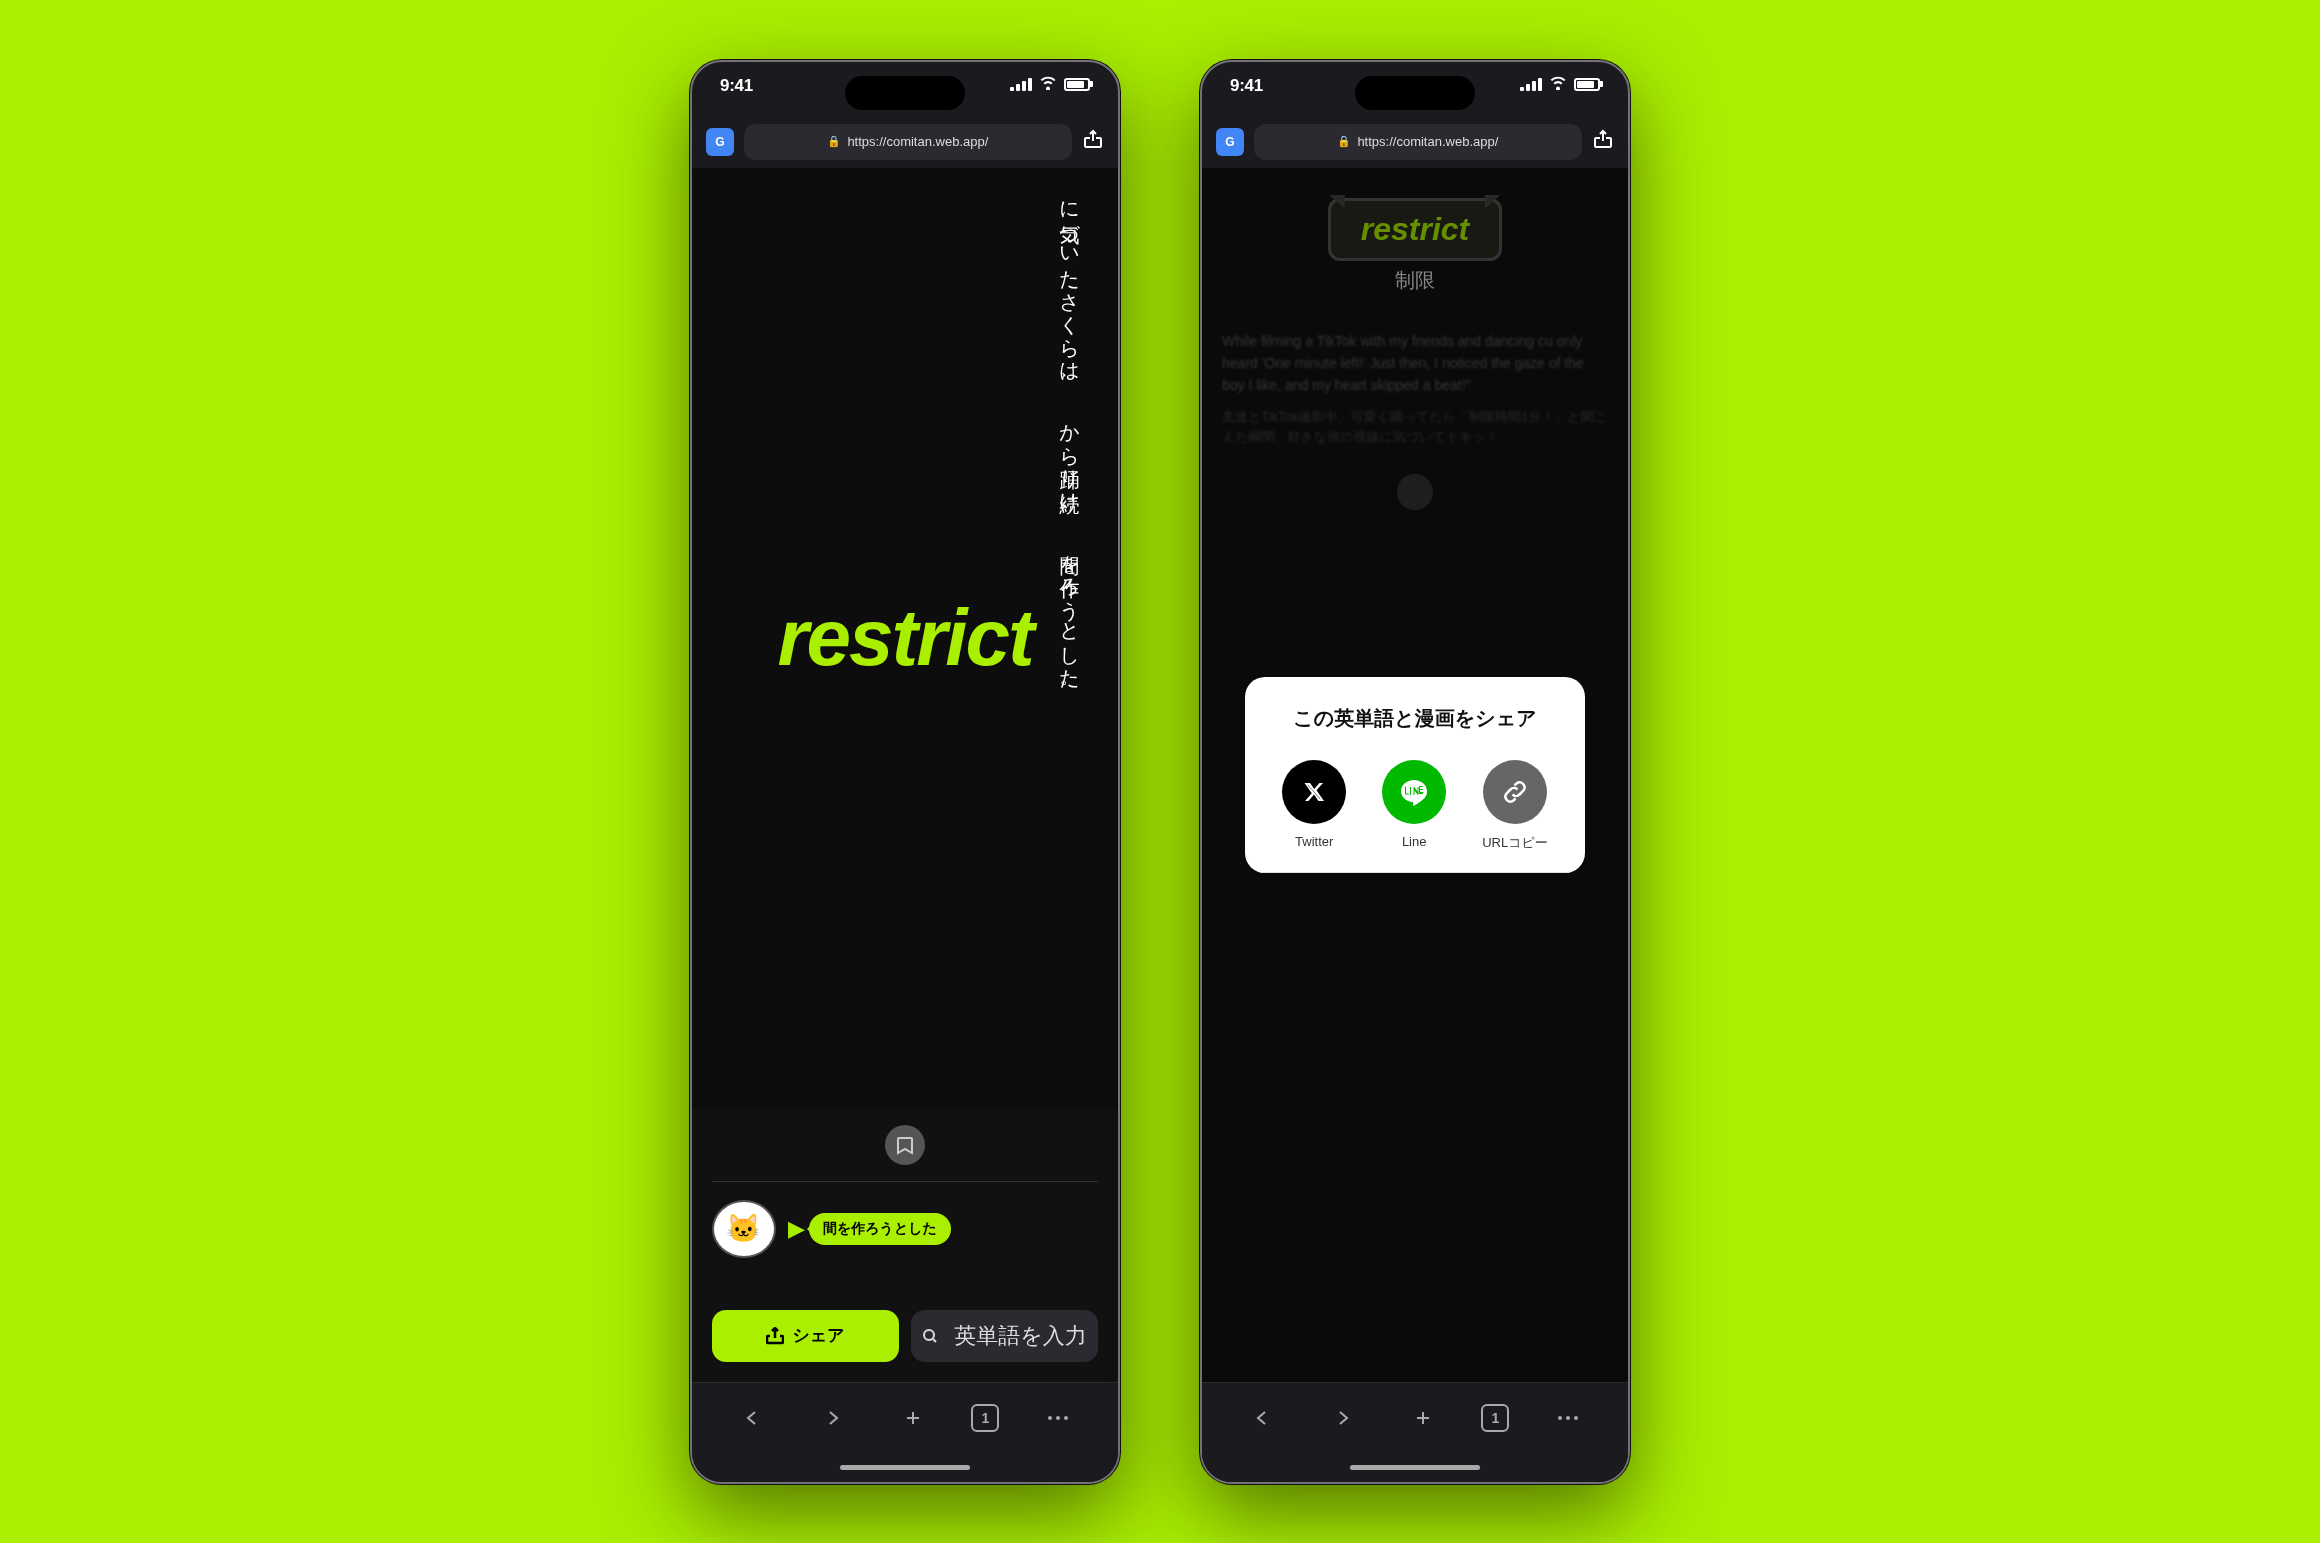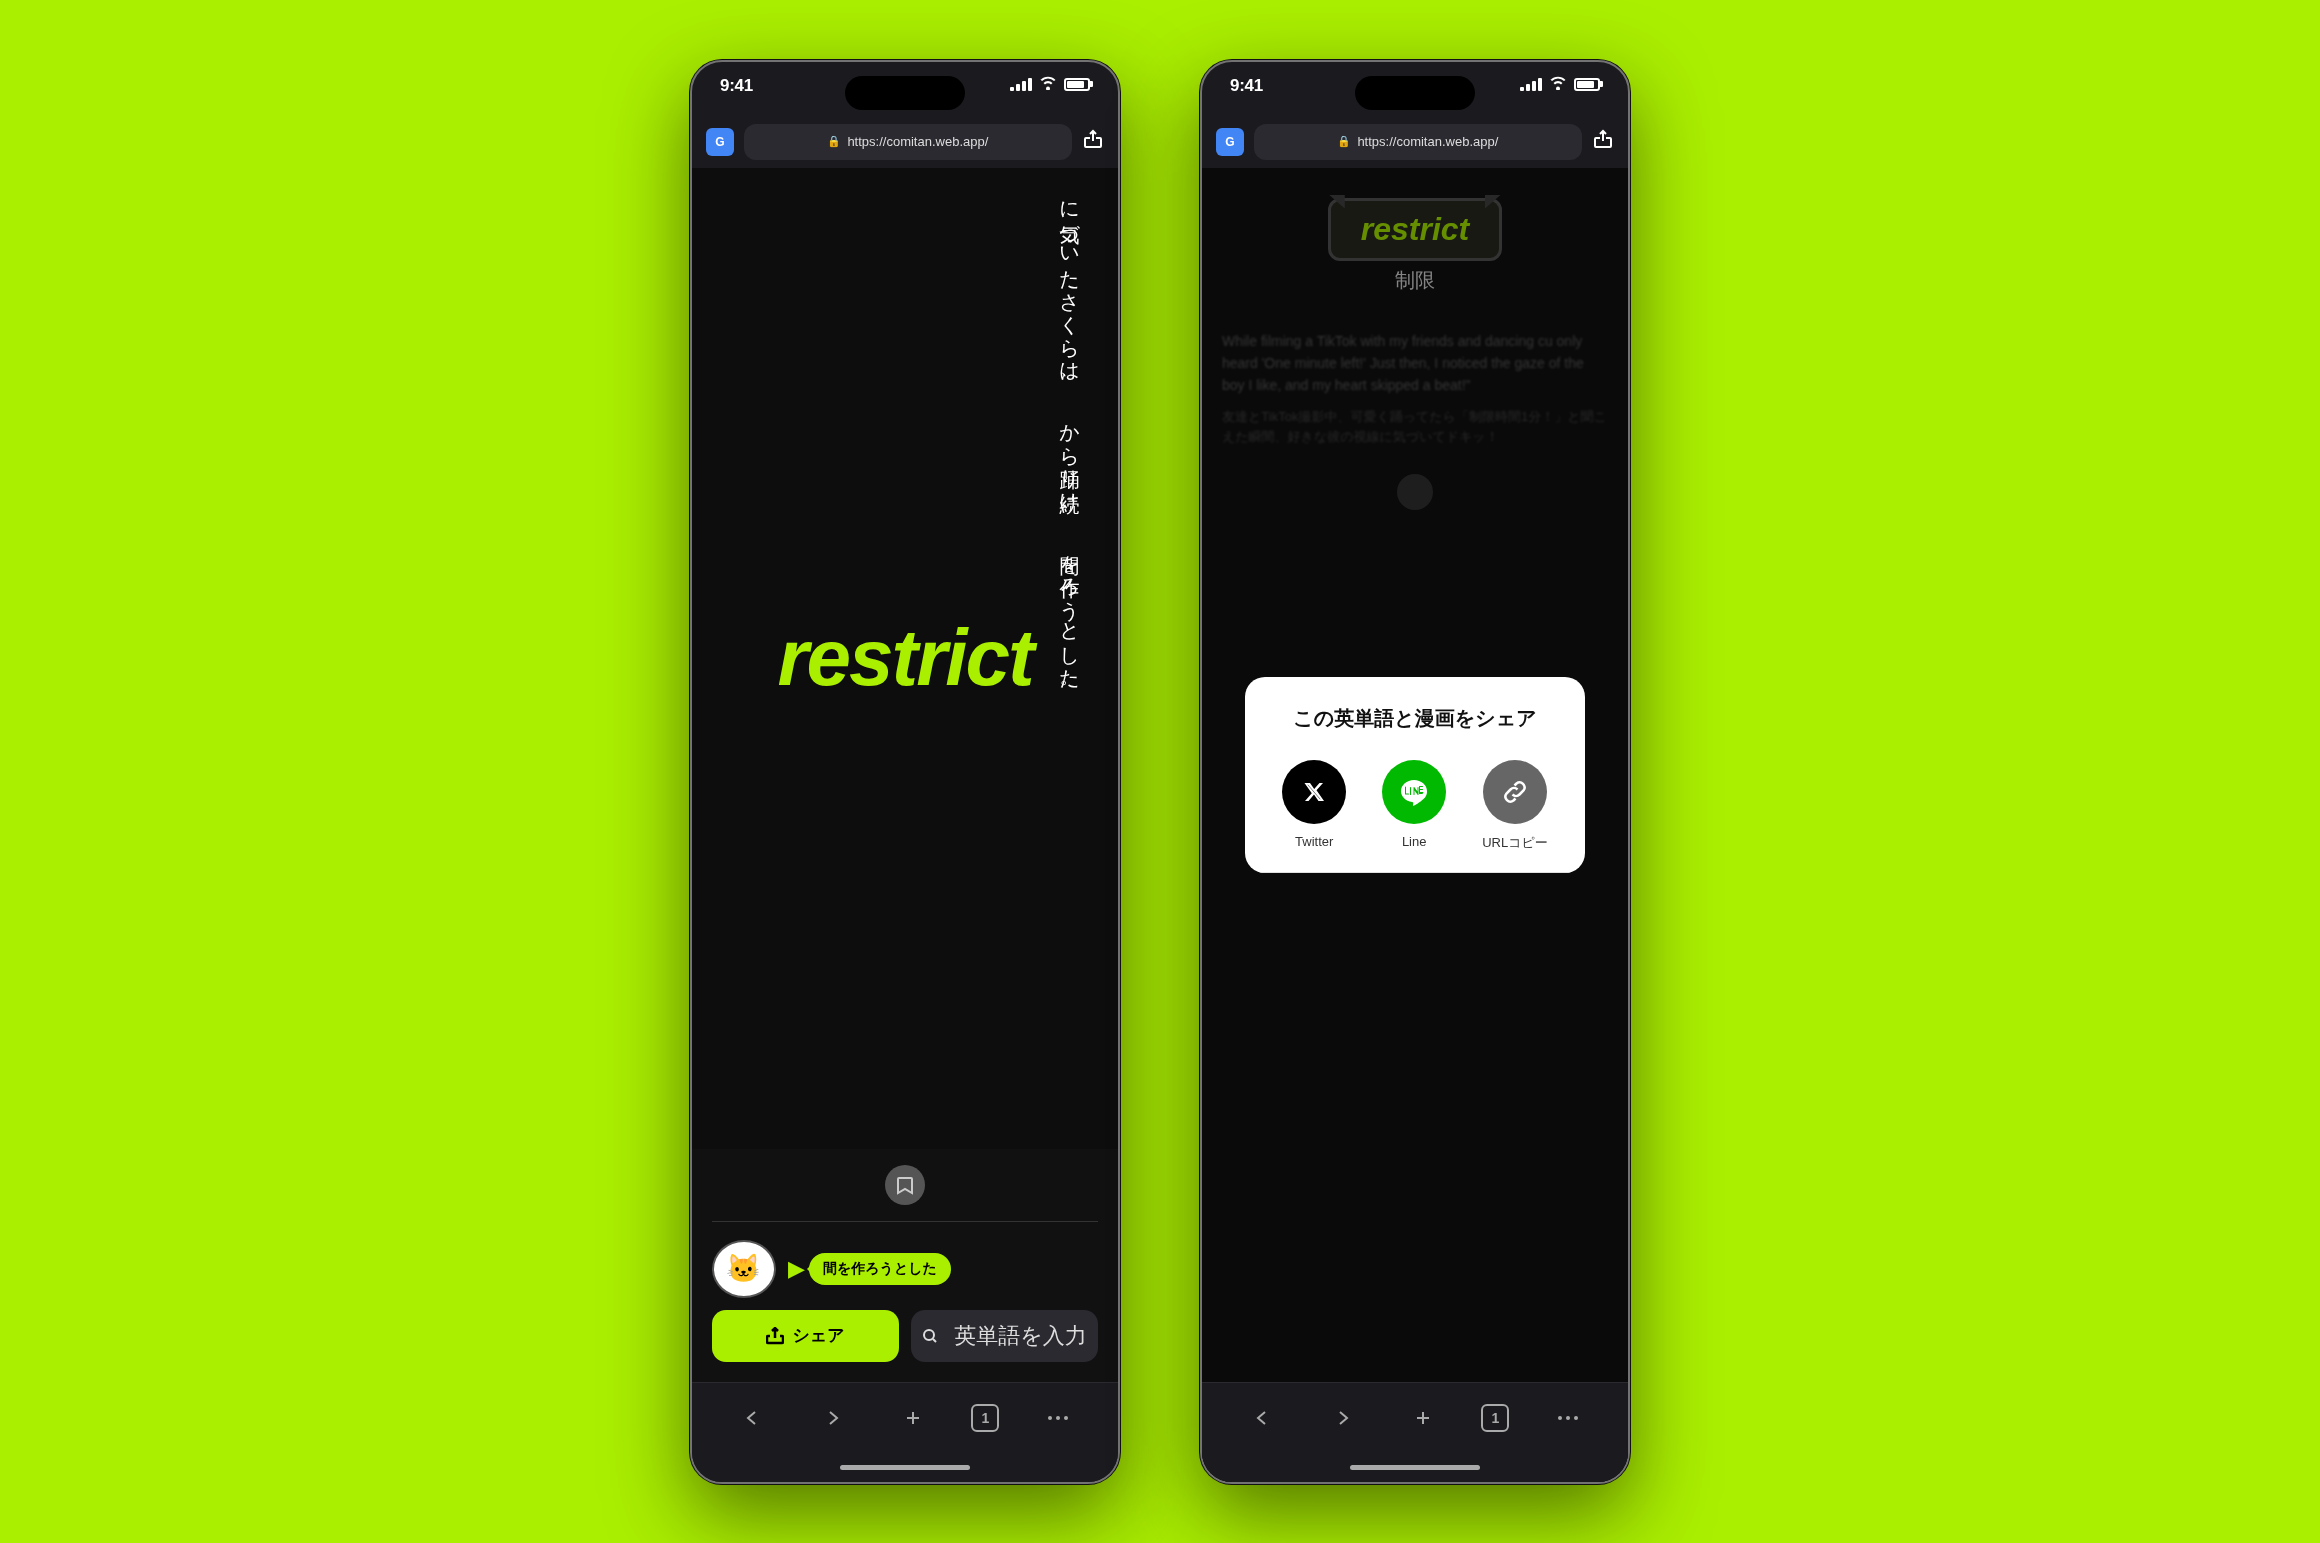--- a/index.html
+++ b/index.html
@@ -292,20 +292,21 @@
       transform: translateY(-50%);
       border: 6px solid transparent;
       border-right-color: #AAEE00;
     }
 
     .action-buttons {
       display: flex;
       gap: 12px;
       padding: 0 20px 20px;
       background: #111;
+      margin-top: 40px;
     }
 
     .btn-share {
       flex: 1;
       height: 52px;
       background: #AAEE00;
       color: #000;
       font-size: 17px;
       font-weight: 700;
       border: none;

